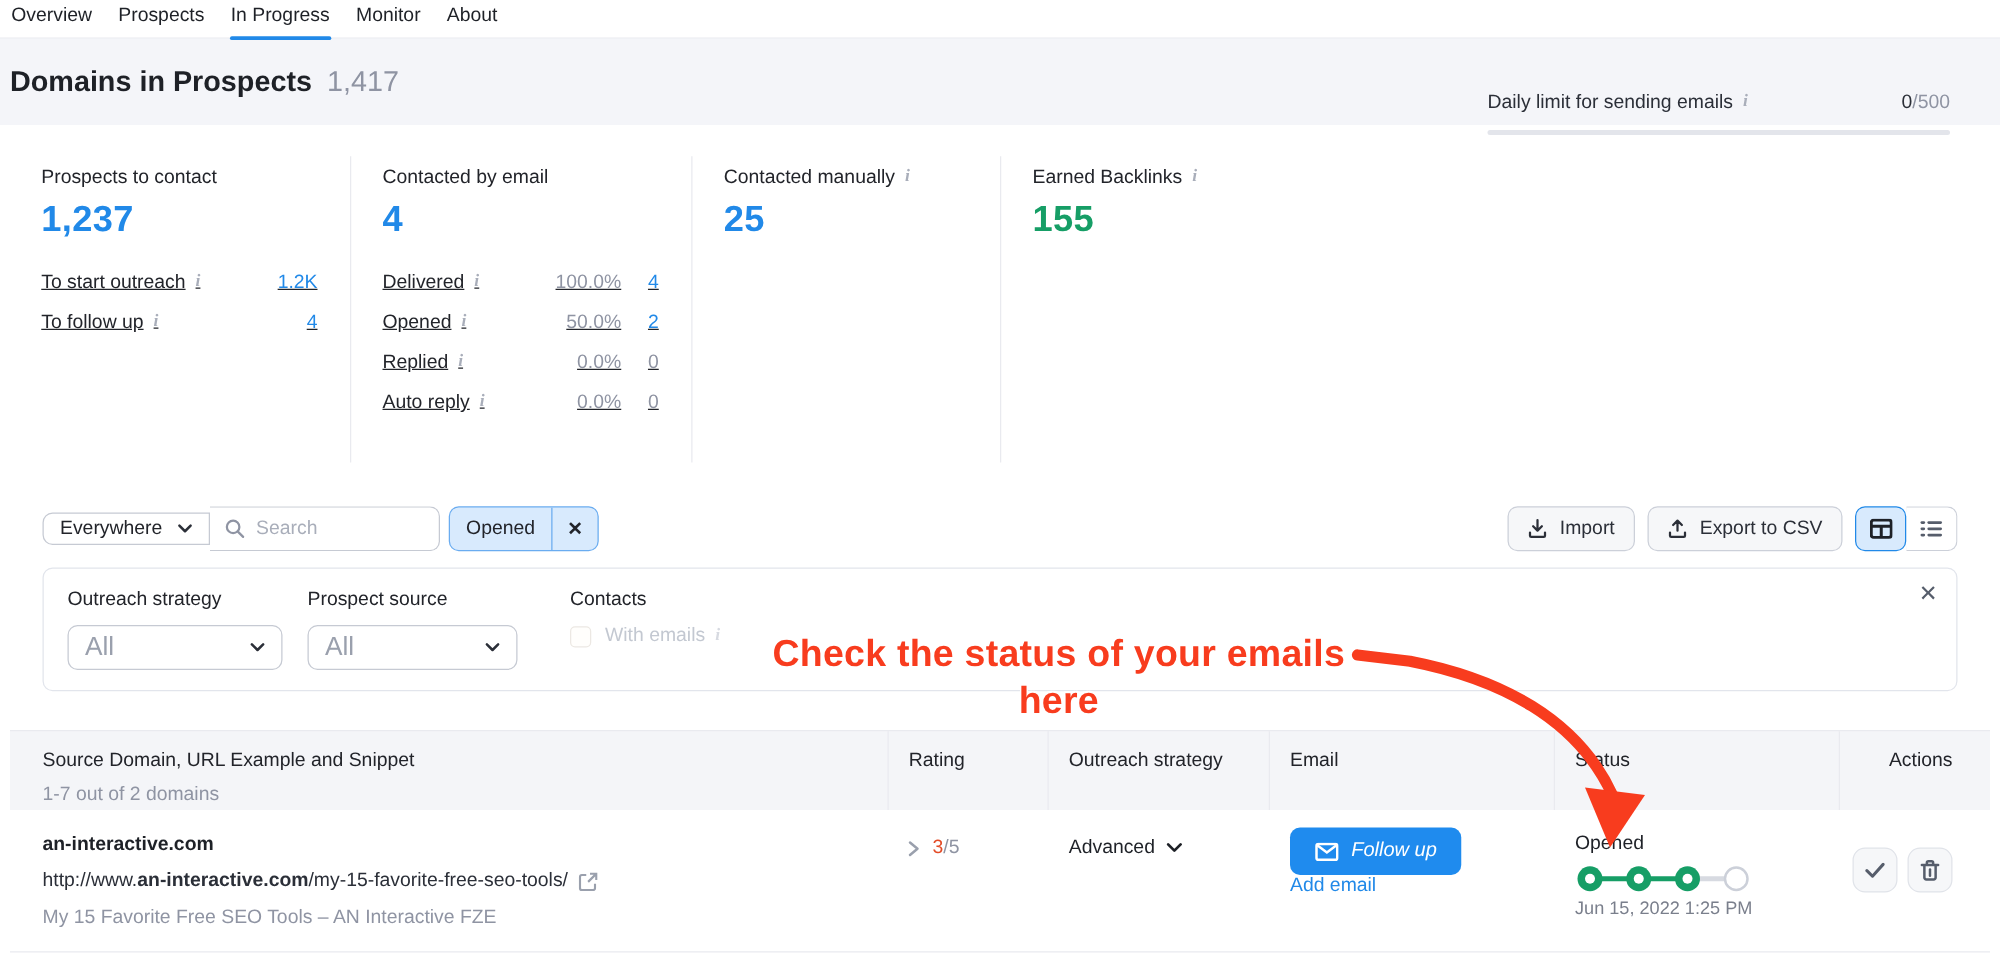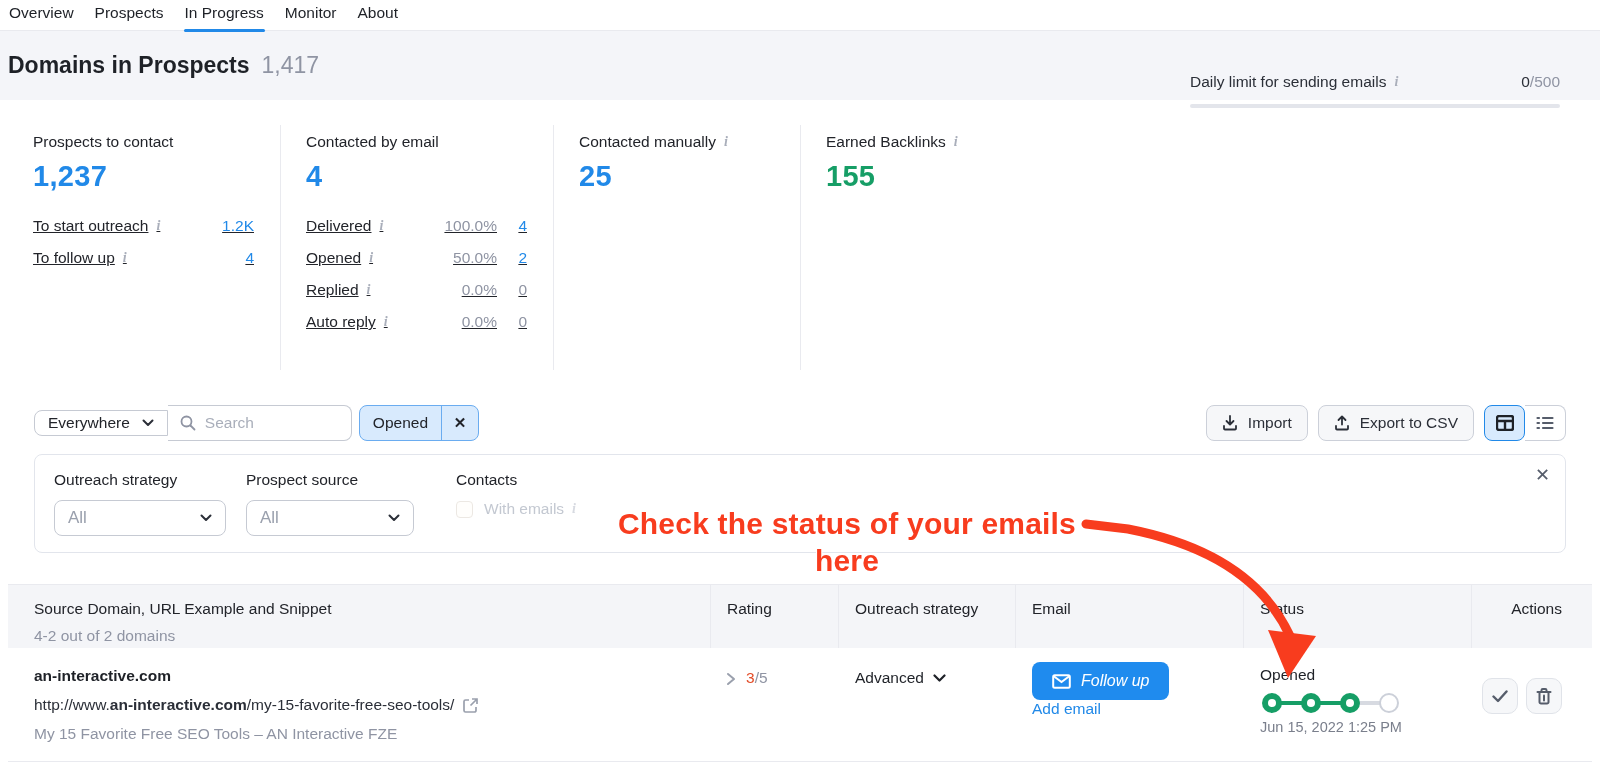--- a/index.html
+++ b/index.html
@@ -58,21 +58,21 @@
   .tbtn { display:flex; align-items:center; gap:10px; border:1px solid #ccd0d9; background:#f6f7f9; height:36px; padding:0 15px; border-radius:8px; font-size:15.5px; color:#2b2f38; cursor:pointer; margin-left:10px; }
   .view-toggle { display:flex; margin-left:10px; }
   .vbtn { width:41px; height:36px; display:flex; align-items:center; justify-content:center; border:1px solid #ccd0d9; background:#fff; cursor:pointer; }
   .vbtn.active { background:#d8eafd; border-color:#2189e8; border-radius:8px; z-index:1; }
   .vbtn.list { border-left:none; border-radius:0 8px 8px 0; }
 
   
   .filter-panel { margin:13px 26px 0; border:1px solid #e2e5ec; border-radius:8px; padding:16px 20px 0 19px; position:relative; display:flex; height:99px; }
   .fgroup { margin-right:20px; }
   .fgroup .flabel { font-size:15.5px; color:#22242a; margin-bottom:11px; }
-  .fselect { height:36px; border:1px solid #c6cad3; border-radius:8px; display:flex; align-items:center; padding:0 13px; color:#9aa0ad; font-size:17px; cursor:pointer; background:#fff; }
+  .fselect { height:36px; border:1px solid #c6cad3; border-radius:8px; display:flex; align-items:center; padding:0 13px; color:#9aa0ad; font-size:21px; cursor:pointer; background:#fff; }
   .fselect.w1 { width:172px; }
   .fselect.w2 { width:168px; }
   .contacts { margin-left:22px; }
   .cb-row { display:flex; align-items:center; margin-top:3px; }
   .checkbox { width:17px; height:17px; border:1px solid #ece8e3; border-radius:4px; background:#fffefc; }
   .cb-label { margin-left:11px; font-size:15.5px; color:#c3c8d1; }
   .panel-close { position:absolute; top:9px; right:15px; font-size:18px; color:#565d6b; cursor:pointer; }
 
   
   .tgrid { display:grid; grid-template-columns:702px 128px 177px 228px 228px 121px; }
@@ -290,21 +290,21 @@
         <span class="cb-label">With emails</span>
         <span class="info faded">i</span>
       </div>
     </div>
     <span class="panel-close">✕</span>
   </div>
 
   <div class="table-header tgrid">
     <div class="th first">
       <div>Source Domain, URL Example and Snippet</div>
-      <div class="th-sub">4-2 out of 2 domains</div>
+      <div class="th-sub">1-7 out of 2 domains</div>
     </div>
     <div class="th">Rating</div>
     <div class="th">Outreach strategy</div>
     <div class="th">Email</div>
     <div class="th">Status</div>
     <div class="th actions">Actions</div>
   </div>
 
   <div class="table-row tgrid">
     <div class="td c1">

